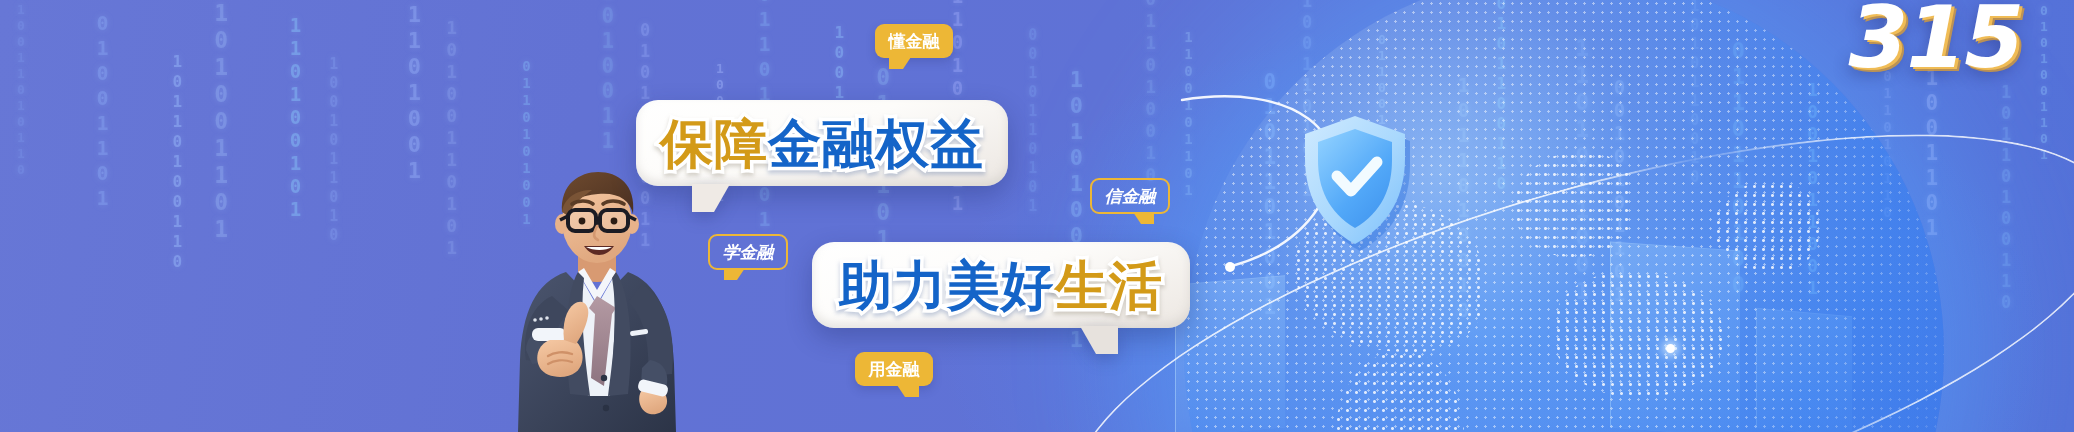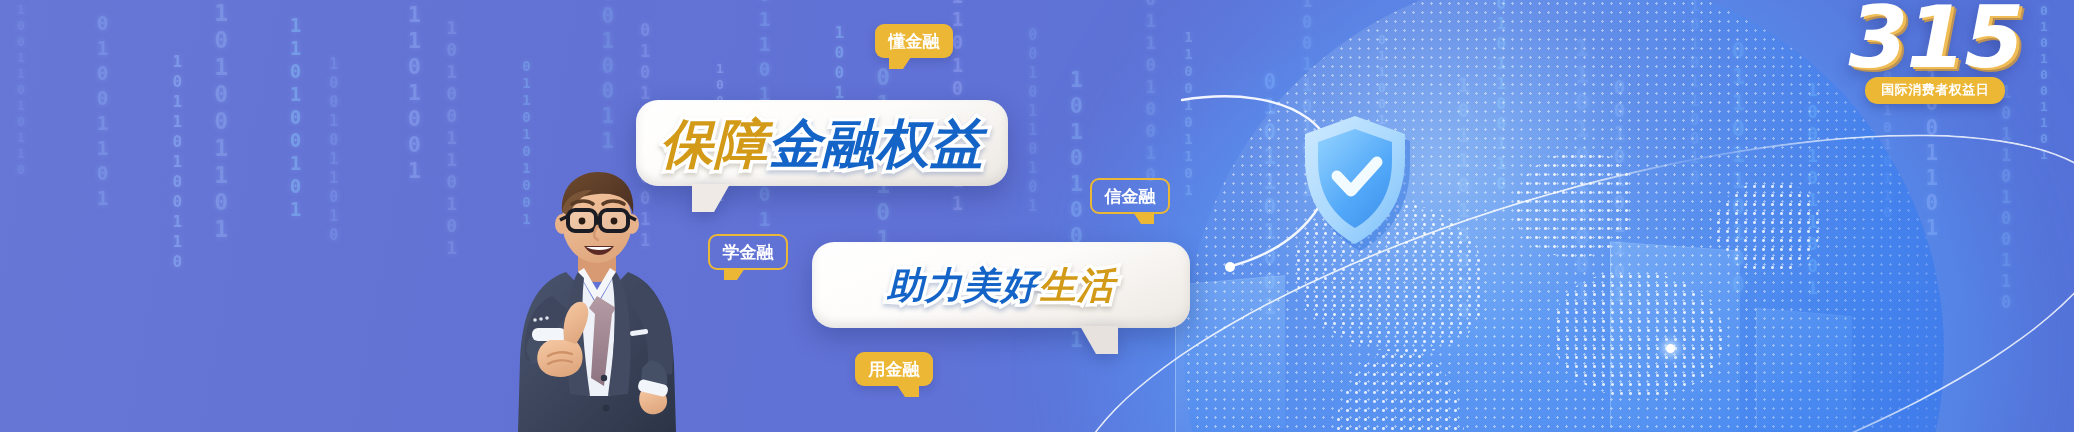--- a/index.html
+++ b/index.html
@@ -88,21 +88,21 @@
 
   
   .shield { position:absolute; left:1295px; top:108px; width:120px; height:148px; }
 
   
   .bubble {
     position:absolute;
     background:linear-gradient(160deg,#ffffff 0%,#fdfcfa 45%,#ece7e2 100%);
     border-radius:22px;
     box-shadow:0 10px 26px rgba(26,40,100,0.30), inset 0 -5px 10px rgba(190,185,180,0.35);
-    display:flex; align-items:center; justify-content:center;font-style:italic;
+    display:flex; align-items:center; justify-content:center;
   }
   .bubble .tail {
     position:absolute; width:0; height:0;
   }
   .headline {
     font-family:"DejaVu Sans", sans-serif;
     font-weight:700;
     white-space:nowrap;
     line-height:1;
   }
@@ -125,21 +125,21 @@
     position:absolute;
     font-family:"DejaVu Sans", sans-serif;
     font-weight:700;
     color:#ffffff;
     display:flex; align-items:center; justify-content:center;
     border-radius:9px;
     white-space:nowrap;
     text-align:right;
   }
   .tag.filled { background:#edb736; box-shadow:0 4px 10px rgba(40,50,120,0.22); }
-  .tag.outline { background:transparent; border:2.5px solid #edb736; }
+  .tag.outline { background:transparent; border:2.5px solid #edb736;font-style:italic; }
   .tag .ttail { position:absolute; width:0; height:0; }
 
   
   .logo315 { position:absolute; right:52px; top:-6px; text-align:center; }
   .num315 {
     font-family:"DejaVu Sans", sans-serif;
     font-weight:700; font-style:italic;
     font-size:86px; line-height:1;
     color:#ffffff;
     letter-spacing:-2px;
@@ -347,21 +347,21 @@
   </div>
 
   <div class="bubble" style="left:636px; top:100px; width:372px; height:86px;">
     <div class="headline" style="font-size:53px; letter-spacing:1px;">
       <span class="seg hl-gold">保障</span><span class="seg hl-blue">金融权益</span>
     </div>
     <div class="tail" style="left:56px; bottom:-26px; border-left:22px solid #efeae5; border-right:16px solid transparent; border-top:28px solid #efeae5; border-bottom:0; filter:drop-shadow(0 6px 8px rgba(26,40,100,0.22));"></div>
   </div>
 
   <div class="bubble" style="left:812px; top:242px; width:378px; height:86px;">
-    <div class="headline" style="font-size:37px; letter-spacing:1px;">
+    <div class="headline" style="font-size:53px; letter-spacing:1px;">
       <span class="seg hl-blue">助力美好</span><span class="seg hl-gold">生活</span>
     </div>
     <div class="tail" style="right:72px; bottom:-26px; border-right:22px solid #e7e2dd; border-left:16px solid transparent; border-top:28px solid #e7e2dd; border-bottom:0; filter:drop-shadow(0 6px 8px rgba(26,40,100,0.22));"></div>
   </div>
 
   <div class="tag filled" style="left:875px; top:24px; width:78px; height:34px; font-size:17px;">
     <span>懂金融</span>
     <div class="ttail" style="left:14px; bottom:-11px; border-left:14px solid #edb736; border-right:8px solid transparent; border-bottom:0; border-top:12px solid #edb736;"></div>
   </div>
 
@@ -375,16 +375,15 @@
     <div class="ttail" style="right:14px; bottom:-12px; border-right:13px solid #edb736; border-left:8px solid transparent; border-bottom:0; border-top:12px solid #edb736;"></div>
   </div>
 
   <div class="tag filled" style="left:855px; top:352px; width:78px; height:34px; font-size:17px;">
     <span>用金融</span>
     <div class="ttail" style="right:14px; bottom:-11px; border-right:14px solid #edb736; border-left:8px solid transparent; border-bottom:0; border-top:12px solid #edb736;"></div>
   </div>
 
   <div class="logo315">
     <div class="num315">315</div>
-    <div class="badge315">国际消费者权益日</div>
   </div>
 
 </div>
 
 </body></html>

